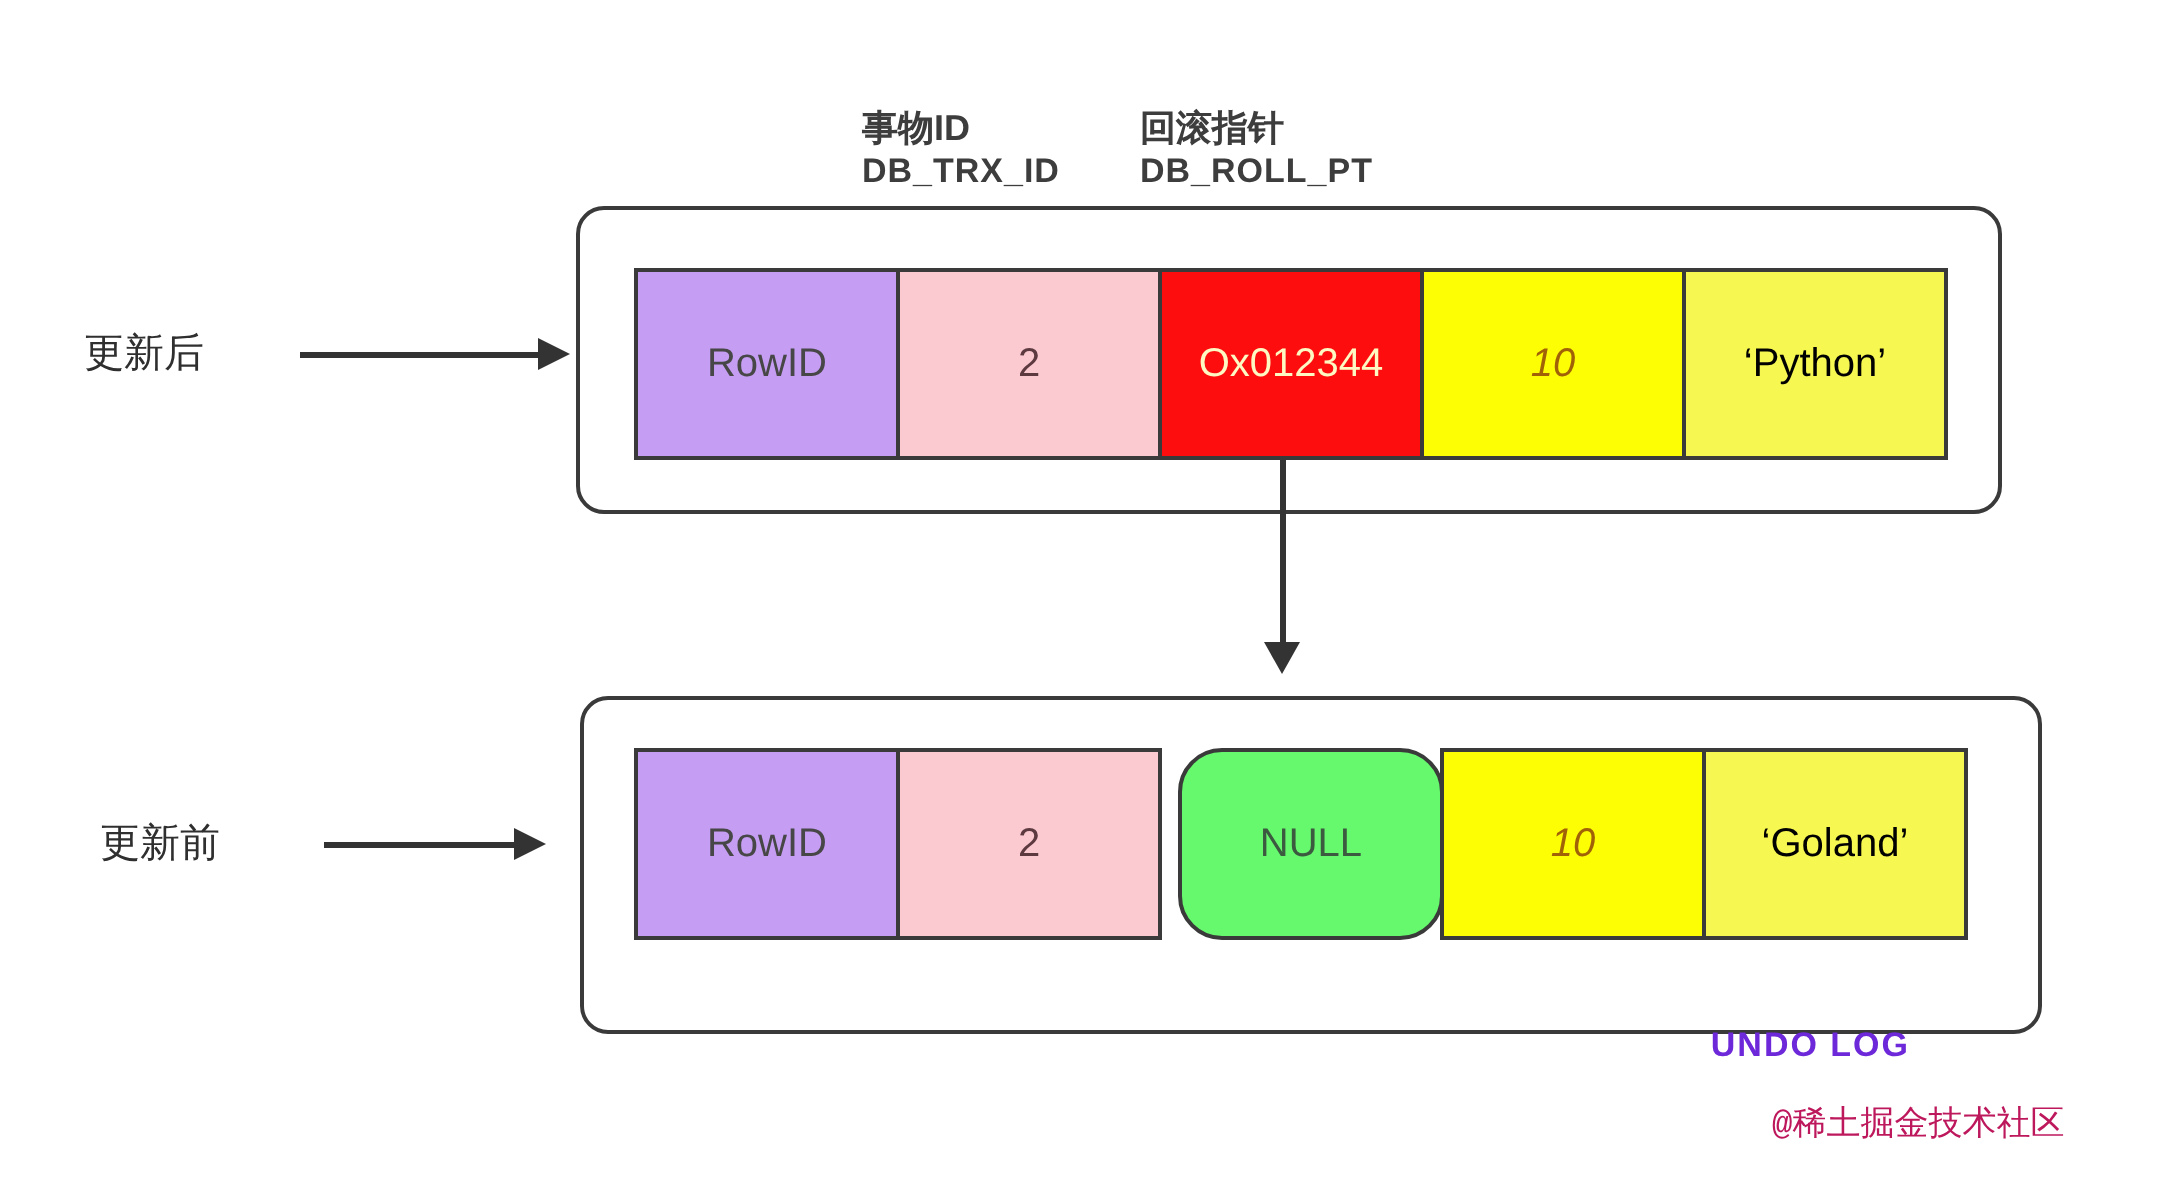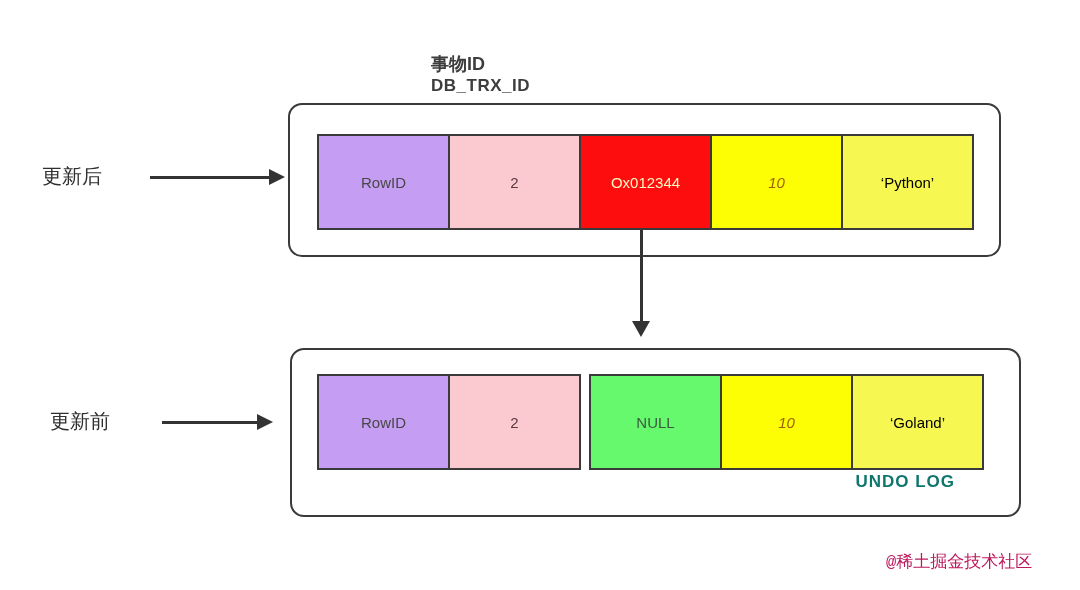--- a/index.html
+++ b/index.html
@@ -16,58 +16,62 @@
   
   .outer-box{position:absolute;border:2.5px solid #3a3a3a;border-radius:14px;background:#ffffff;}
   .box-after{left:288px;top:103px;width:709px;height:150px;}
   .box-before{left:290px;top:348px;width:727px;height:165px;}
 
   
   .cell-row{position:absolute;display:flex;}
   .row-after{left:317px;top:134px;}
   .row-before{left:317px;top:374px;}
   .cell{width:129px;height:92px;border:2px solid #3a3a3a;display:flex;align-items:center;justify-content:center;
-        font-size:15px;color:#474747;box-sizing:content-box;}
+        font-size:20px;color:#474747;box-sizing:content-box;}
   .cell + .cell{margin-left:-2px;}
   .cell.gap-left{margin-left:8px;}
   .c-purple{background:#c59df3;}
   .c-pink{background:#fbc9d0;color:#5c3a3f;}
   .c-red{background:#fd0d0d;color:#fef9c3;}
-  .c-green{background:#66f96e;color:#3c5a40;}
+  .c-green{background:#66f96e;color:#3c5a40;border-radius:22px;}
   .c-yellow{background:#fdfd04;color:#a16207;font-style:italic;}
   .c-lightyellow{background:#f7f751;color:#000000;}
 
   
   .side-label{position:absolute;font-size:20px;font-weight:normal;color:#2f2f2f;}
   .lbl-after{left:42px;top:163px;}
   .lbl-before{left:50px;top:408px;}
 
   
   .h-arrow{position:absolute;height:3px;background:#333333;}
   .h-arrow .head{position:absolute;right:-15px;top:-7px;width:0;height:0;
     border-left:16px solid #333333;border-top:8.5px solid transparent;border-bottom:8.5px solid transparent;}
   .arrow-after{left:150px;top:176px;width:120px;}
   .arrow-before{left:162px;top:421px;width:96px;}
   .v-arrow{position:absolute;left:640px;top:230px;width:3px;height:92px;background:#333333;}
   .v-arrow .head{position:absolute;left:-8px;bottom:-15px;width:0;height:0;
     border-top:16px solid #333333;border-left:9.5px solid transparent;border-right:9.5px solid transparent;}
 
   
-  .undo-log{position:absolute;left:775px;top:472px;width:180px;text-align:right;
-    font-size:17px;font-weight:bold;color:#0f766e;letter-spacing:1px;}
+  .undo-log{position:absolute;left:775px;top:513px;width:180px;text-align:right;
+    font-size:17px;font-weight:bold;color:#6d28d9;letter-spacing:1px;}
   .watermark{position:absolute;left:886px;top:550px;width:180px;font-size:17px;color:#be185d;font-family:Liberation Mono, monospace;}
 </style>
 </head>
 <body>
 
 <div class="canvas">
 
   <div class="col-header hdr-trx">
     <span class="cn">事物ID</span>
     <span class="en">DB_TRX_ID</span>
+  </div>
+  <div class="col-header hdr-roll">
+    <span class="cn">回滚指针</span>
+    <span class="en">DB_ROLL_PT</span>
   </div>
 
   <div class="side-label lbl-after">更新后</div>
   <div class="h-arrow arrow-after">
       <span class="head"></span>
     </div>
 
   <div class="outer-box box-after"></div>
   <div class="cell-row row-after">
     <div class="cell c-purple">RowID</div>

